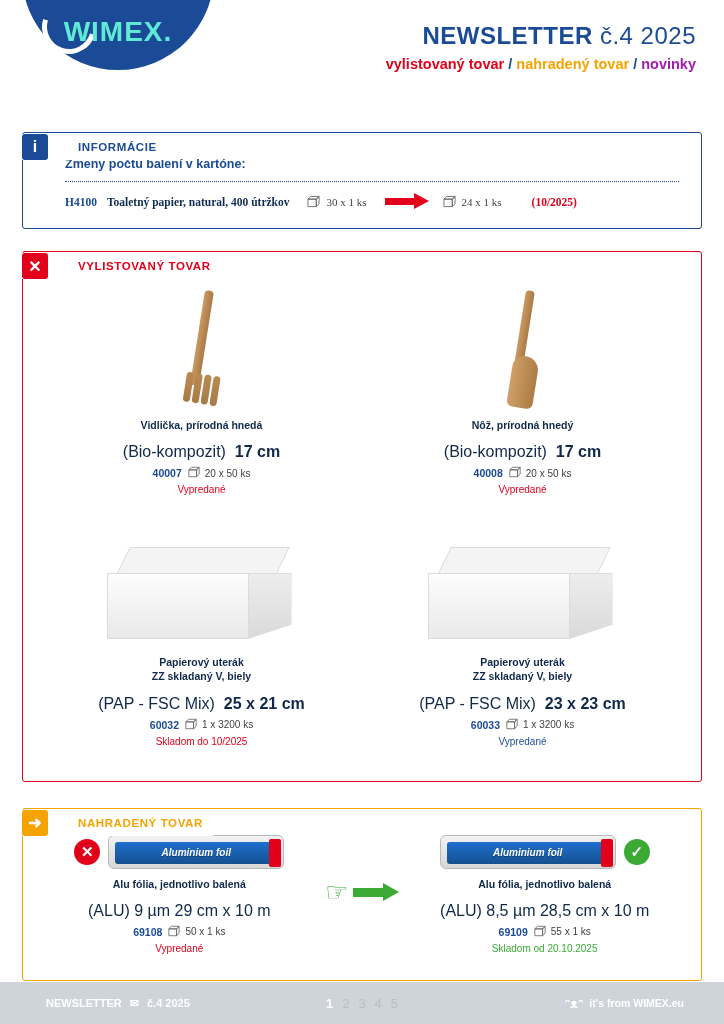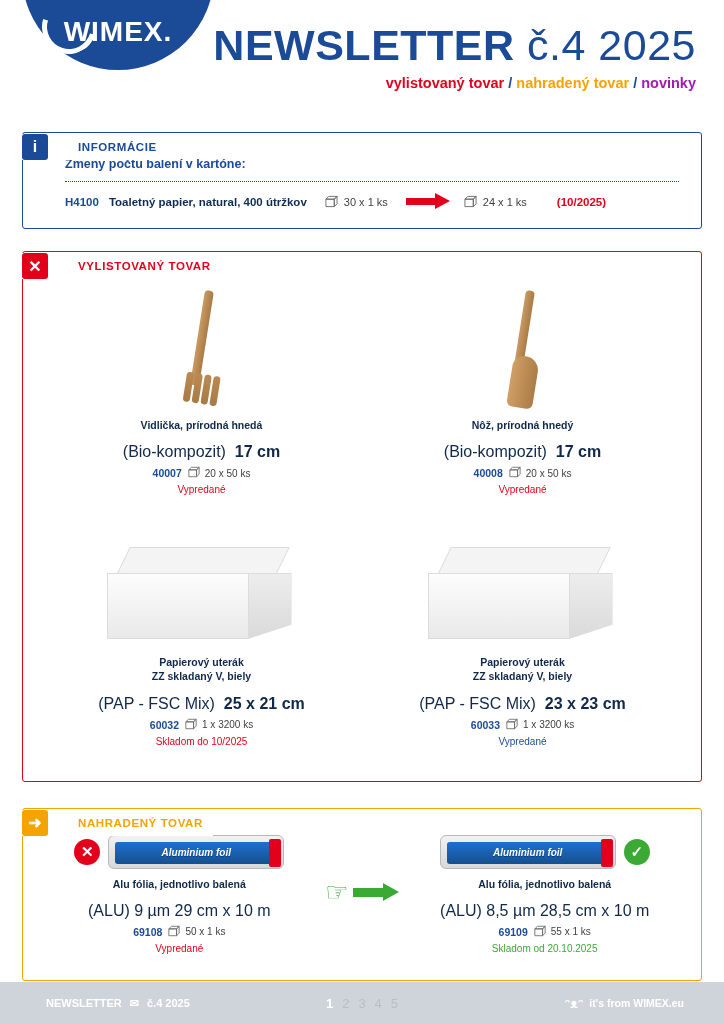--- a/index.html
+++ b/index.html
@@ -16,33 +16,33 @@
   .header { position:relative; height:118px; }
   .logo-blob {
     position:absolute; left:22px; top:-54px;
     width:192px; height:124px;
     background:#1b4b96;
     border-radius: 0 0 96px 96px;
     display:flex; align-items:flex-end; justify-content:center;
     padding-bottom:22px;
   }
   .logo-text {
-    color:#ffffff; font-weight:bold; font-size:28px; letter-spacing:1px;
+    color:#5eead4; font-weight:bold; font-size:28px; letter-spacing:1px;
     position:relative; z-index:2;
   }
   .logo-swoosh {
     position:absolute; left:20px; bottom:16px; width:54px; height:54px;
     border:5px solid #fff; border-radius:50%;
     border-right-color:transparent; border-top-color:transparent;
     transform: rotate(-28deg);
   }
   .header-right {
     position:absolute; right:28px; top:24px; text-align:right;
   }
-  .nl-title { font-size:43px; font-weight:bold; color:#1b4b96; line-height:1; letter-spacing:0.5px;}
+  .nl-title { font-size:24px; font-weight:bold; color:#1b4b96; line-height:1; letter-spacing:0.5px;}
   .nl-title .light { font-weight:normal; }
   .nl-sub { margin-top:8px; font-size:14.5px; font-weight:bold; }
   .nl-sub .s1 { color:#e2001a; }
   .nl-sub .s2 { color:#f5a300; }
   .nl-sub .s3 { color:#a21caf; }
   .nl-sub .sep { color:#1b4b96; }
   .nl-url { margin-top:10px; font-size:9.5px; color:#1b4b96; }
 
   
   .section { position:relative; margin:0 22px 0 22px; }
@@ -66,21 +66,21 @@
   .sec-icon.red { background:#e2001a; }
   .sec-icon.orange { background:#f5a300; }
   .sec-title { font-size:11.5px; font-weight:bold; letter-spacing:0.6px;padding-left:20px; }
   .sec-title.blue { color:#1b4b96; }
   .sec-title.red { color:#e2001a; }
   .sec-title.orange { color:#f5a300; }
 
   
   .info-title { font-size:12.5px; font-weight:bold; color:#1b4b96; margin:2px 0 10px 24px;}
   .dotted { border-top:1px dotted #1b4b96; margin:0 4px 12px 24px; }
-  .info-row { display:flex; align-items:center; margin-left:24px; font-size:11.5px; }
+  .info-row { display:flex; align-items:center; margin-left:24px; font-size:11.5px;font-family:Liberation Serif, serif; }
   .code { color:#1b4b96; font-weight:bold; margin-right:10px; }
   .desc { color:#0f2c52; font-weight:bold; margin-right:18px; }
   .pack { display:flex; align-items:center; color:#3f3f3f; font-size:11px; margin-right:14px;}
   .boxicon { margin-right:6px; }
   .arrow-red { margin:0 14px 0 4px; }
   .date-red { color:#e2001a; font-weight:bold; margin-left:16px; font-size:11.5px;}
 
   
   .grid { display:flex; flex-wrap:wrap;align-items:center; }
   .cell { width:50%; text-align:center; padding:6px 6px 16px 6px; }

